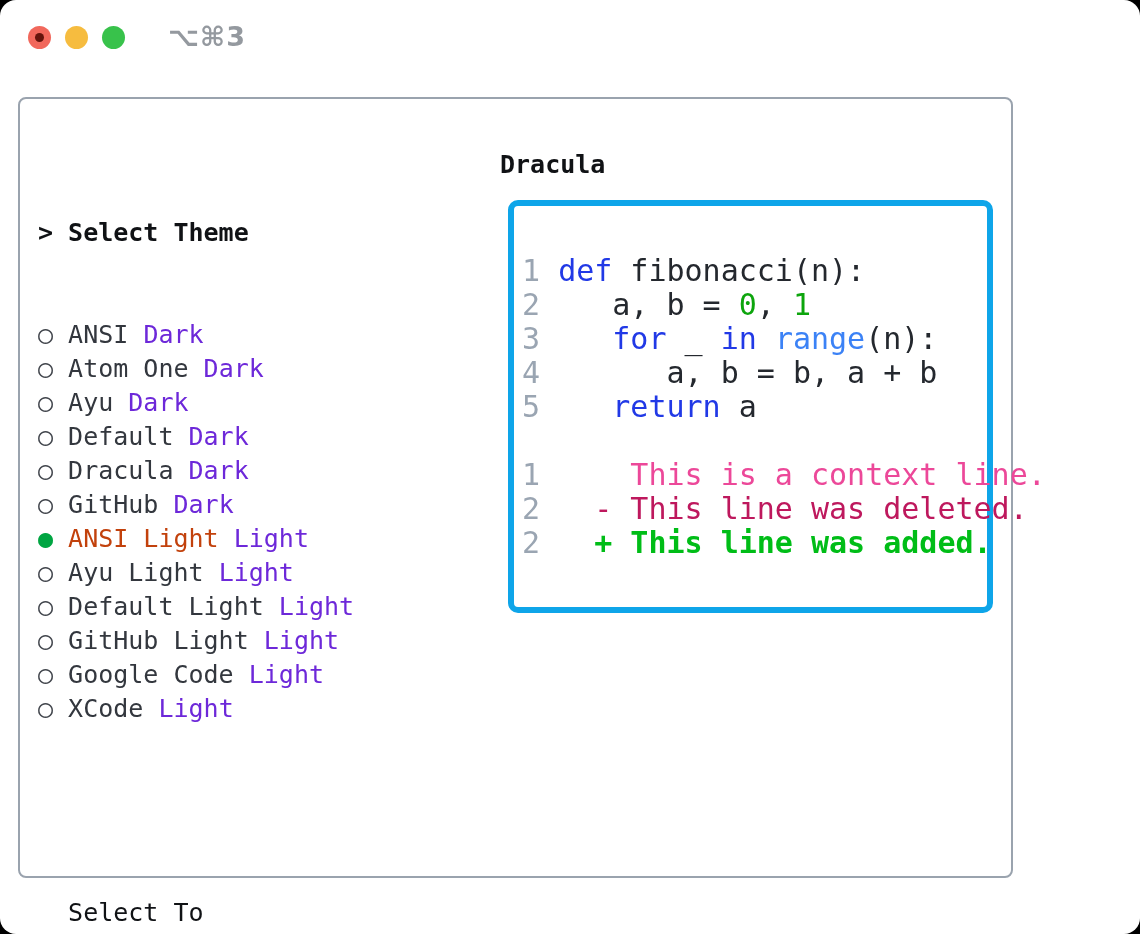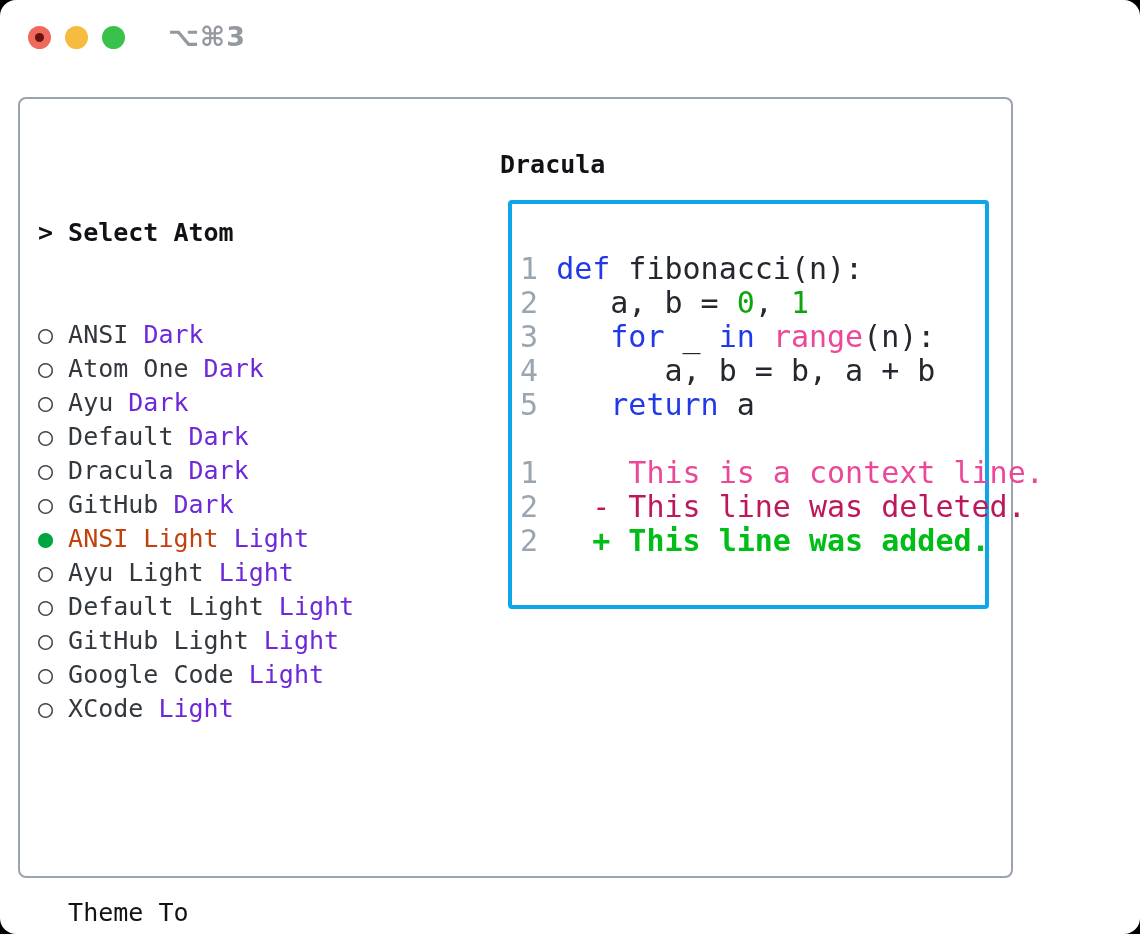--- a/index.html
+++ b/index.html
@@ -49,31 +49,31 @@
   .tg{color:#6d28d9;}
   .apply-hdr{color:#101215;}
   
   .preview-label{
     position:absolute;left:500px;top:148px;height:34px;
     font-size:25px;line-height:34px;font-weight:bold;color:#101215;
   }
   .preview-box{
     position:absolute;left:508px;top:200px;
     width:473px;height:401px;
-    border:4px solid #0ea5e9;border-radius:4px;
+    border:6px solid #0ea5e9;border-radius:10px;
     background:#fff;
   }
   .code{
     position:absolute;left:8px;top:48px;
     font-size:30px;line-height:34px;white-space:pre;
     font-family:"DejaVu Sans Mono",monospace;
   }
   .ln{color:#9aa5b2;}
   .tok-kw{color:#2139e6;}
-  .tok-fn{color:#ec4899;margin-top:26px;}
+  .tok-fn{color:#3b82f6;margin-top:26px;}
   .tok-num{color:#0da50d;}
   .tok-plain{color:#24282e;}
   .diff-context{color:#ec4899;}
   .diff-deleted{color:#be185d;}
   .diff-added{color:#00bd17;font-weight:bold;}
 </style>
 </head>
 <body>
 
 <div class="window">
@@ -81,24 +81,24 @@
   <div class="titlebar">
     <span class="light close"></span>
     <span class="light min"></span>
     <span class="light zoom"></span>
     <span class="win-title">⌥⌘3</span>
   </div>
 
   <div class="main-box"></div>
 
   <div class="left-col">
-    <div class="row hdr"><span>&gt; </span><span>Select Atom</span></div>
+    <div class="row hdr"><span>&gt; </span><span>Select Theme</span></div>
     <div id="theme-items"><div class="row"><span class="bullet">○ </span><span class="nm">ANSI</span><span class="tg"> Dark</span></div><div class="row"><span class="bullet">○ </span><span class="nm">Atom One</span><span class="tg"> Dark</span></div><div class="row"><span class="bullet">○ </span><span class="nm">Ayu</span><span class="tg"> Dark</span></div><div class="row"><span class="bullet">○ </span><span class="nm">Default</span><span class="tg"> Dark</span></div><div class="row"><span class="bullet">○ </span><span class="nm">Dracula</span><span class="tg"> Dark</span></div><div class="row"><span class="bullet">○ </span><span class="nm">GitHub</span><span class="tg"> Dark</span></div><div class="row"><span class="bullet sel">● </span><span class="nm sel">ANSI Light</span><span class="tg"> Light</span></div><div class="row"><span class="bullet">○ </span><span class="nm">Ayu Light</span><span class="tg"> Light</span></div><div class="row"><span class="bullet">○ </span><span class="nm">Default Light</span><span class="tg"> Light</span></div><div class="row"><span class="bullet">○ </span><span class="nm">GitHub Light</span><span class="tg"> Light</span></div><div class="row"><span class="bullet">○ </span><span class="nm">Google Code</span><span class="tg"> Light</span></div><div class="row"><span class="bullet">○ </span><span class="nm">XCode</span><span class="tg"> Light</span></div></div>
     <div class="row"> </div>
-    <div class="row apply-hdr">  <span>Theme To</span></div>
+    <div class="row apply-hdr">  <span>Select To</span></div>
     
     
     
     
   </div>
 
   <div class="preview-label">Dracula</div>
 
   <div class="preview-box">
     <div class="code" id="code-area"><div class="row"><span class="ln">1 </span><span class="tok-kw">def</span><span class="tok-plain"> fibonacci(n):</span></div><div class="row"><span class="ln">2 </span><span class="tok-plain">   a, b = </span><span class="tok-num">0</span><span class="tok-plain">, </span><span class="tok-num">1</span></div><div class="row"><span class="ln">3 </span><span class="tok-plain">   </span><span class="tok-kw">for</span><span class="tok-plain"> _ </span><span class="tok-kw">in</span><span class="tok-plain"> </span><span class="tok-fn">range</span><span class="tok-plain">(n):</span></div><div class="row"><span class="ln">4 </span><span class="tok-plain">      a, b = b, a + b</span></div><div class="row"><span class="ln">5 </span><span class="tok-plain">   </span><span class="tok-kw">return</span><span class="tok-plain"> a</span></div><div class="row"> </div><div class="row"><span class="ln">1 </span><span class="diff-context">    This is a context line.</span></div><div class="row"><span class="ln">2 </span><span class="diff-deleted">  - This line was deleted.</span></div><div class="row"><span class="ln">2 </span><span class="diff-added">  + This line was added.</span></div></div>

